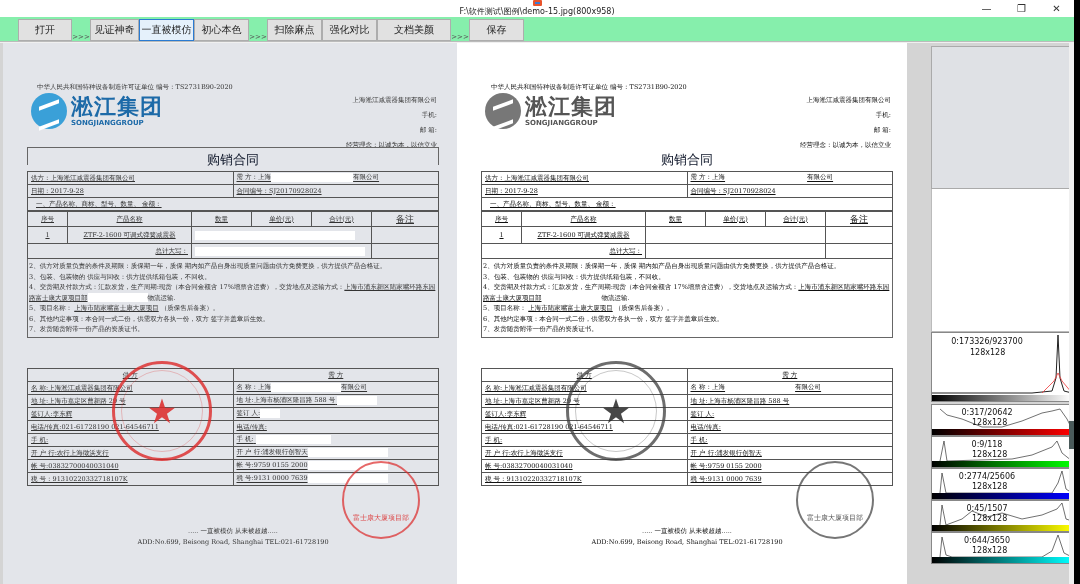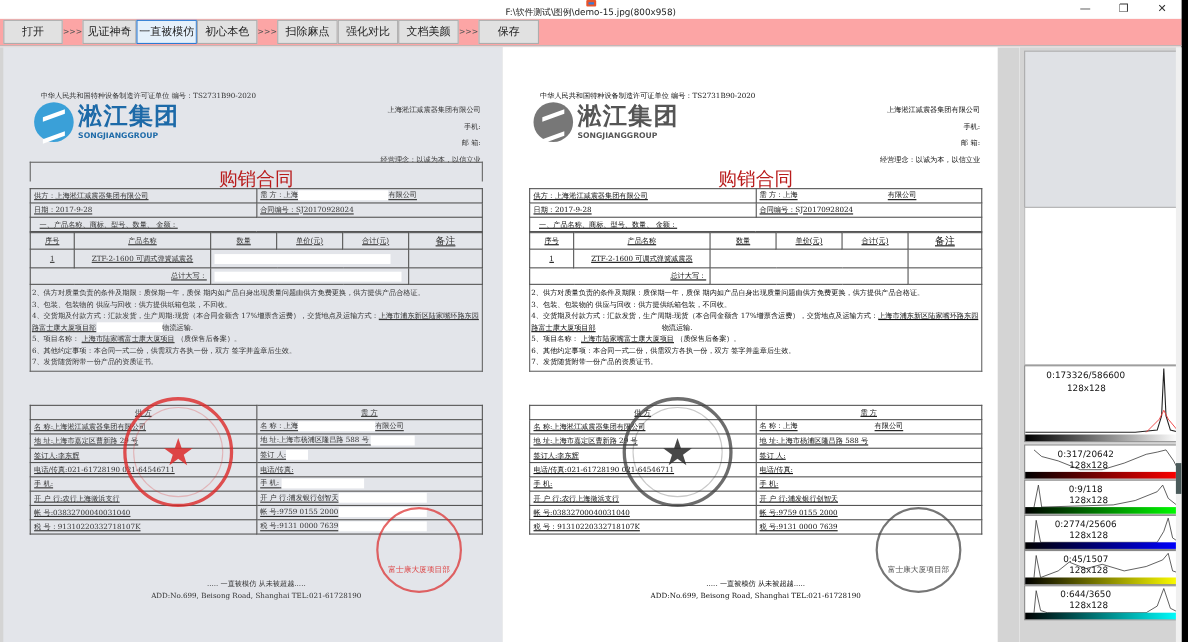--- a/index.html
+++ b/index.html
@@ -2,21 +2,21 @@
 <html><head>
 <meta charset="utf-8">
 <style>
   * { box-sizing: border-box; margin: 0; padding: 0; }
   html, body { width: 1080px; height: 584px; overflow: hidden; background: #000; font-family: "DejaVu Sans", sans-serif; }
   .window { position: absolute; left: 0; top: 0; width: 1074px; height: 584px; background: #f0f0f0; }
   .titlebar { height: 17px; background: #fff; display: flex; align-items: center; font-size: 8px; color: #222; position: relative; flex-direction: column; }
   .titlebar .app-icon { width: 9px; height: 9px; margin: 0 4px 0 5px; border: 2px solid #e8542c; background: #3a7bd5; border-radius: 1px; }
   .titlebar .win-ctrls { position: absolute; right: 0; top: 0; height: 17px; display: flex; }
   .titlebar .win-ctrls span { width: 35px; height: 17px; display: flex; align-items: center; justify-content: center; font-size: 10px; color: #333; }
-  .toolbar { height: 25px; background: #fca5a5; display: flex; align-items: center; padding-left: 3px; border-bottom: 1px solid #bbb; }
+  .toolbar { height: 25px; background: #86efac; display: flex; align-items: flex-end; padding-left: 18px; border-bottom: 1px solid #bbb; }
   .tbtn { height: 22px; background: #e1e1e1; border: 1px solid #adadad; display: flex; align-items: center; justify-content: center; font-size: 10px; color: #222; }
   .tbtn.active { border: 1px solid #2a7bd2; background: #e5f1fb; }
   .sep { width: 18px; text-align: center; font-size: 7px; color: #555; }
   .content { position: absolute; left: 0; top: 43px; width: 1074px; height: 541px; background: #d4d4d4; }
   .pane { position: absolute; top: 0; height: 541px; overflow: hidden; }
   .pane.left { left: 3px; width: 454px; background: #e3e5ea; }
   .pane.right { left: 457px; width: 470px; background: #fff; }
   .pane.right .inner { position: absolute; left: 0; top: 0; width: 452px; height: 541px; background: #fff; }
   .pane.right .rscroll { position: absolute; right: 0; top: 0; width: 20px; height: 541px; background: #d4d4d4; }
   .doc { position: absolute; left: 14px; top: 0; width: 420px; font-family: "DejaVu Serif", serif; color: #333; }
@@ -25,21 +25,21 @@
   .logo { position: absolute; left: 14px; top: 50px; display: flex; align-items: center; }
   .logo .mark { width: 36px; height: 36px; border-radius: 50%; background: #3aa0d8; position: relative; }
   .pane.right .logo .mark { background: #777; }
   .logo .mark::after { content: ""; position: absolute; left: 8px; top: 10px; width: 20px; height: 16px; border-top: 4px solid #fff; border-bottom: 4px solid #fff; transform: skewY(-20deg); }
   .logo .txt { margin-left: 4px; }
   .logo .cn { font-family: "DejaVu Sans", sans-serif; font-weight: bold; font-size: 22px; color: #1d6aa8; letter-spacing: 1px; line-height: 24px; }
   .logo .en { font-family: "DejaVu Sans", sans-serif; font-weight: bold; font-size: 7px; color: #1d6aa8; }
   .pane.right .logo .cn, .pane.right .logo .en { color: #555; }
   .company-info { position: absolute; right: 0; top: 50px; text-align: right; font-size: 6.5px; line-height: 15px; }
   .box { position: absolute; left: 10px; width: 412px; border: 1px solid #666; }
-  .title { position: absolute; left: 0; width: 432px; top: 108px; text-align: center; font-family: Liberation Sans, sans-serif; font-size: 17px; color: #b91c1c; }
+  .title { position: absolute; left: 0; width: 432px; top: 108px; text-align: center; font-family: Liberation Sans, sans-serif; font-size: 13px; color: #0f172a; }
   table { border-collapse: collapse; width: 100%; font-size: 6.5px; text-decoration: underline; }
   td { border: 1px solid #555; height: 13px; padding: 0 3px; white-space: nowrap; overflow: hidden; }
   td.c { text-align: center; }
   .redact { display: inline-block; background: #fff; height: 9px; vertical-align: middle; }
   .pane.right .redact { background: transparent; }
   .terms { font-size: 6.5px; line-height: 10.5px; padding: 2px 1px; border: 1px solid #666; border-top: none; }
   .terms u { text-decoration: underline; }
   .footer { position: absolute; left: 0; width: 432px; text-align: center; font-size: 6.5px; line-height: 11px; }
   .stamp { position: absolute; border: 3px solid rgba(220,40,40,0.8); border-radius: 50%; display: flex; align-items: center; justify-content: center; color: rgba(220,40,40,0.85); font-size: 34px; }
   .pane.right .stamp { border-color: rgba(60,60,60,0.75); color: rgba(40,40,40,0.85); }
@@ -73,21 +73,21 @@
 
   <div class="toolbar">
     <div class="tbtn" style="width:54px">打开</div>
     <span class="sep">&gt;&gt;&gt;</span>
     <div class="tbtn" style="width:49px">见证神奇</div>
     <div class="tbtn active" style="width:55px">一直被模仿</div>
     <div class="tbtn" style="width:55px">初心本色</div>
     <span class="sep">&gt;&gt;&gt;</span>
     <div class="tbtn" style="width:55px">扫除麻点</div>
     <div class="tbtn" style="width:55px">强化对比</div>
-    <div class="tbtn" style="width:55px">文档美颜</div>
+    <div class="tbtn" style="width:74px">文档美颜</div>
     <span class="sep">&gt;&gt;&gt;</span>
     <div class="tbtn" style="width:55px">保存</div>
   </div>
 
   <div class="content">
 
     <div class="pane left">
       <div class="doc">
         <div class="license">中华人民共和国特种设备制造许可证单位  编号：TS2731B90-2020</div>
         <div class="logo">
@@ -343,21 +343,21 @@
 
     <div class="sidebar">
       <div class="thumb"></div>
       <div class="thumb-blank"></div>
 
       <div class="hist" style="top:289px;height:70px;">
         <svg width="142" height="64">
           <polyline points="0,60 100,60 120,58 124,45 126,2 128,45 132,58 140,60" fill="none" stroke="#222" stroke-width="1"></polyline>
           <polyline points="110,60 122,48 126,40 130,48 140,60" fill="none" stroke="#e33" stroke-width="0.8"></polyline>
         </svg>
-        <div class="lbl" style="top:4px">0:173326/586600</div>
+        <div class="lbl" style="top:4px">0:173326/923700</div>
         <div class="lbl" style="top:15px;text-align:left;left:38px">128x128</div>
         <div class="grad" style="background:linear-gradient(to right,#000,#fff)"></div>
       </div>
 
       <div class="hist" style="top:361px;height:32px;">
         <svg width="142" height="26">
           <polyline points="8,4 15,10 30,14 50,22 70,22 90,16 110,8 120,6 128,4 135,14 140,24" fill="none" stroke="#333" stroke-width="0.7"></polyline>
         </svg>
         <div class="lbl" style="top:3px">0:317/20642</div>
         <div class="lbl" style="top:13px;text-align:left;left:40px">128x128</div>

